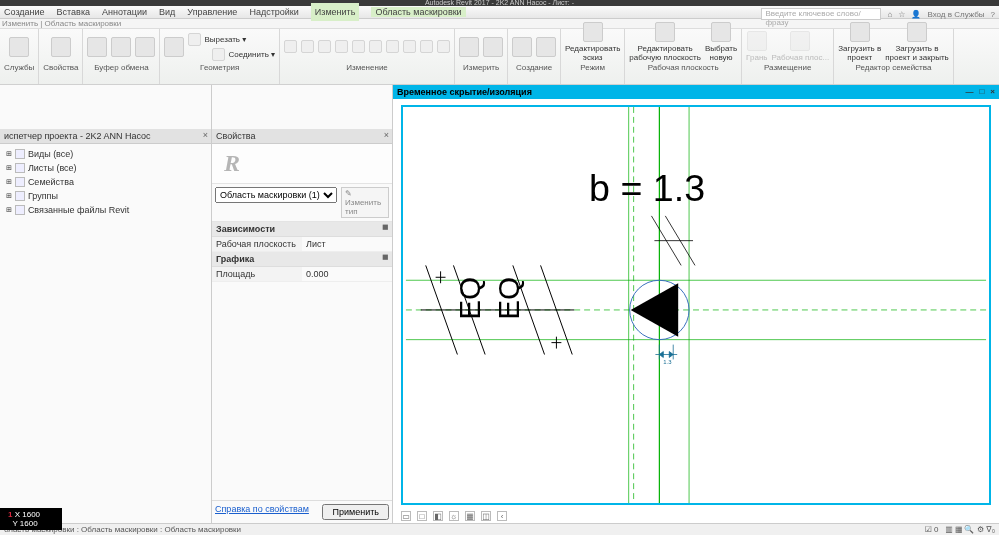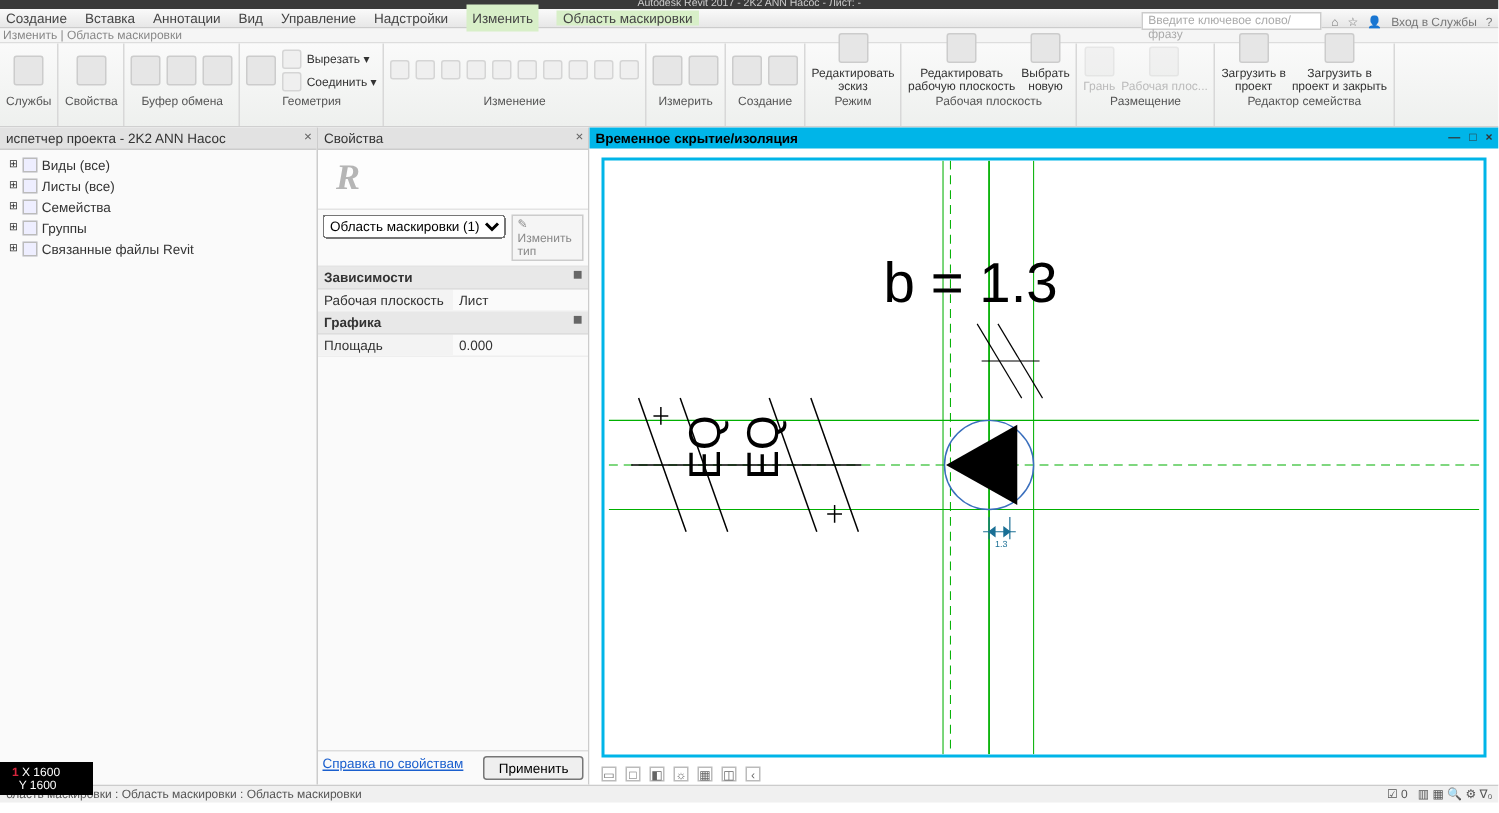--- a/index.html
+++ b/index.html
@@ -10,21 +10,21 @@
   .ribbontab-row { height: 10px; background: #f5f5f5; border-bottom: 1px solid #ddd; display:flex; align-items:center; padding-left:2px;}
   .ribbontab-row .tab { font-size:8px; color:#888;}
   .ribbon { height: 56px; background: linear-gradient(#fafafa,#eef0ee); border-bottom: 1px solid #d0d0d0; display:flex; align-items:stretch; }
   .ribgrp { border-right:1px solid #d8d8d8; display:flex; flex-direction:column; justify-content:flex-end; padding:2px 4px 12px; }
   .ribgrp .icons { display:flex; gap:4px; flex:1; align-items:center; flex-wrap:wrap; justify-content:center; }
   .ribgrp .lbl { font-size:8px; color:#555; text-align:center; margin-top:1px; }
   .bigicon { width:20px; height:20px; background:#e6e6e6; border:1px solid #ccc; border-radius:2px; display:flex; align-items:center; justify-content:center; }
   .smicon { width:13px; height:13px; background:#efefef; border:1px solid #d5d5d5; border-radius:2px; }
   .columns { display:flex; height: 438px; }
   .panel { background:#fafafa; border-right:1px solid #ccc; display:flex; flex-direction:column; }
-  .panel-title { background:#e2e2e2; border-bottom:1px solid #ccc; font-size:9px; padding:2px 4px; position:relative;}
+  .panel-title { background:#e2e2e2; border-bottom:1px solid #ccc; font-size:9px; padding:2px 4px; position:relative;margin-top:44px;}
   .panel-close { position:absolute; right:3px; top:1px; font-size:9px; color:#666;}
   .browser { width:212px; }
   .browser .tree { padding:3px 6px; font-size:9px; color:#333; line-height:14px;}
   .treeline { display:flex; align-items:center; gap:3px;}
   .tico { width:10px; height:10px; display:inline-block; border:1px solid #bbb; background:#eef;}
   .props { width:181px; }
   .props .logo { height:40px; display:flex; align-items:center; justify-content:flex-start; padding-left:12px; background:#fdfdfd; border-bottom:1px solid #e4e4e4;}
   .props .logo span { font-size:24px; font-weight:bold; color:#b5b5b5; font-style:italic; font-family: Georgia, serif;}
   .proprow { display:flex; font-size:9px; border-bottom:1px solid #eee;}
   .propk { width:90px; padding:2px 4px; background:#f3f3f3; }
@@ -105,21 +105,21 @@
       <div class="lbl">Буфер обмена</div>
     </div>
     <div class="ribgrp">
       <div class="icons">
         <div class="bigicon"></div>
         <div style="display: flex; flex-direction: column; gap: 2px;">
           <div style="display: flex; align-items: center; gap: 3px; font-size: 8px;">
             <div class="smicon"></div>
             <span>Вырезать ▾</span>
           </div>
-          <div style="display: flex; align-items: center; gap: 3px; font-size: 8px;">
+          <div style="display: flex; align-items: center; gap: 3px; font-size: 8px; margin-left: 24px;">
             <div class="smicon"></div>
             <span>Соединить ▾</span>
           </div>
         </div>
       </div>
       <div class="lbl">Геометрия</div>
     </div>
     <div class="ribgrp">
       <div class="icons">
         <div class="smicon"></div>

